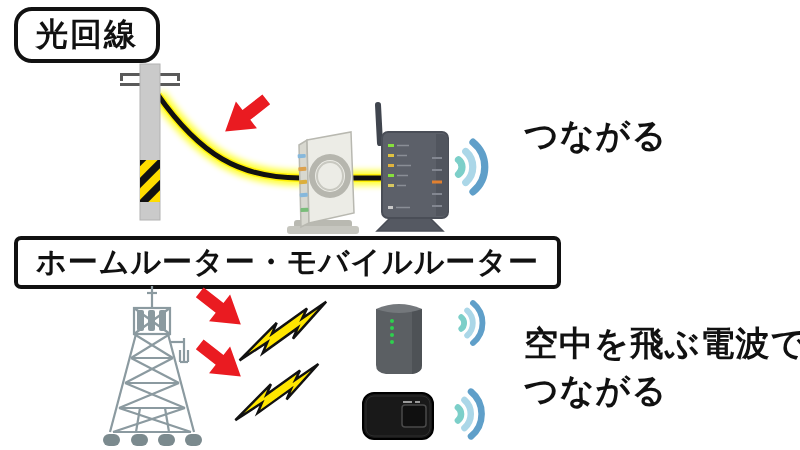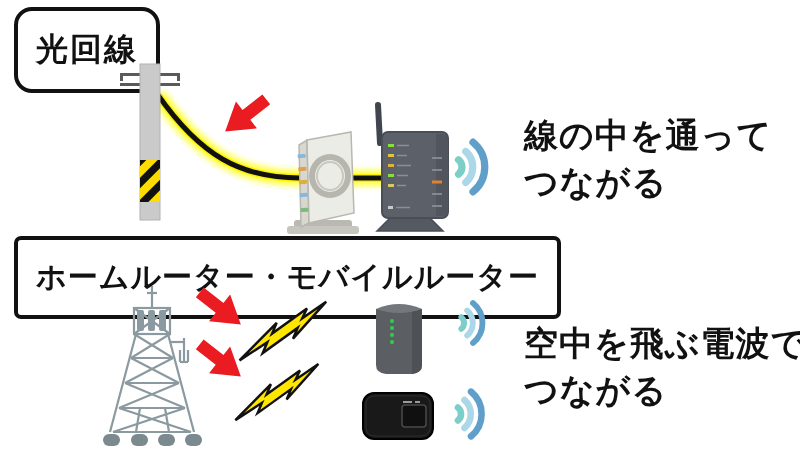--- a/index.html
+++ b/index.html
@@ -1,20 +1,20 @@
 <!DOCTYPE html>
 <html><head>
 <meta charset="utf-8">
 <style>
   html,body{margin:0;padding:0;background:#fff;}
   .canvas{position:relative;width:800px;height:450px;background:#ffffff;overflow:hidden;
           font-family:"Liberation Sans","DejaVu Sans",sans-serif;color:#111;}
   .abs{position:absolute;}
   .badge{position:absolute;background:#fff;border:4px solid #111;border-radius:18px;
-         font-weight:800;color:#111;padding:17px 18px;letter-spacing:2px;white-space:nowrap;}
+         font-weight:800;color:#111;padding:2px 18px;letter-spacing:2px;white-space:nowrap;}
   .badge.b1{left:14px;top:7px;font-size:32px;}
   .badge.b2{left:14px;top:236px;font-size:30px;letter-spacing:1px;border-radius:7px;}
   .caption{position:absolute;font-size:34px;font-weight:800;line-height:1.38;
            letter-spacing:1px;color:#111;white-space:nowrap;}
   .caption.c1{left:524px;top:112px;}
   .caption.c2{left:524px;top:320px;}
   svg{display:block;overflow:visible;}
 </style>
 </head>
 <body>
@@ -113,21 +113,20 @@
 
   <div class="abs" style="left:452px;top:136px;width:42px;height:62px">
     <svg width="42" height="62" viewBox="0 0 40 60" fill="none" stroke-linecap="round">
       <path d="M6,23 A9,9 0 0 1 6,37" stroke="#7ccfc9" stroke-width="7"></path>
       <path d="M13,15 A20,20 0 0 1 13,45" stroke="#abd7e8" stroke-width="7"></path>
       <path d="M20,6 A31,31 0 0 1 20,54" stroke="#5f9fc9" stroke-width="7"></path>
     </svg>
   </div>
 
   <div class="caption c1">
-    <div>線の中を通って</div>
     <div>つながる</div>
   </div>
 
   <div class="badge b2">ホームルーター・モバイルルーター</div>
 
   <div class="abs" style="left:90px;top:284px;width:124px;height:166px">
     <svg width="124" height="166" viewBox="0 0 124 166">
       <g stroke="#8b9aa0" stroke-width="2.2" fill="none">
         <line x1="62" y1="2" x2="62" y2="24"></line>
           <line x1="57" y1="9" x2="67" y2="9"></line>

